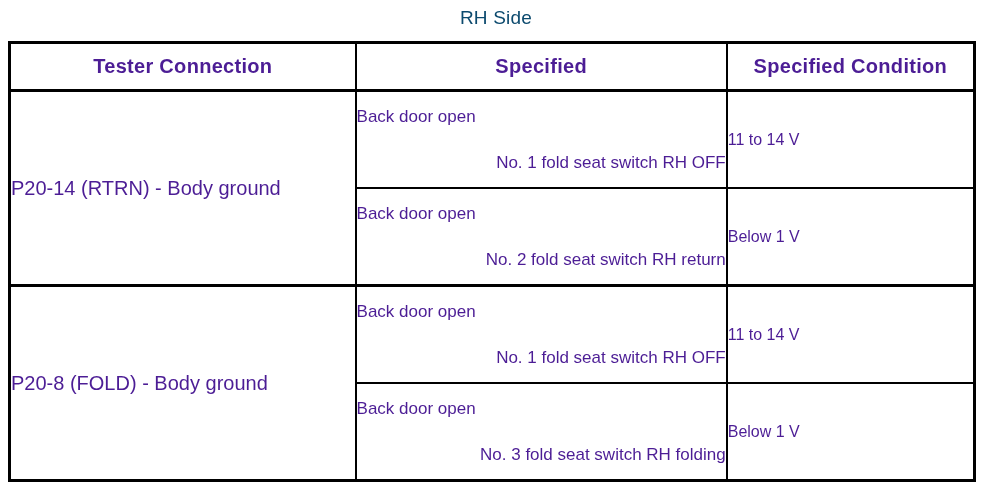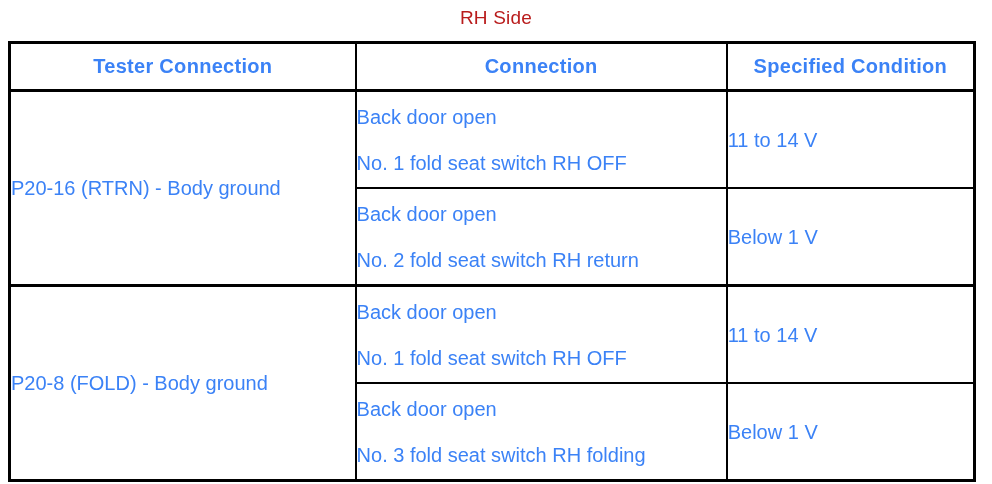--- a/index.html
+++ b/index.html
@@ -21,21 +21,21 @@
     height: 484px;
     box-sizing: border-box;
   }
 
   .page-title {
     text-align: center;
     font-size: 19px;
     line-height: 19px;
     padding-top: 8px;
     letter-spacing: 0.2px;
-    color: #b91c1c;
+    color: #0c4a6e;
   }
 
   .table-wrap {
     position: absolute;
     left: 8px;
     top: 41px;
     width: 968px;
     height: 434px;
   }
 
@@ -50,21 +50,21 @@
   table.spec-table col.c1 { width: 345px; }
   table.spec-table col.c2 { width: 370px; }
   table.spec-table col.c3 { width: 247px; }
 
   table.spec-table th,
   table.spec-table td {
     border: 2px solid #000;
     padding: 0;
     vertical-align: middle;
     font-weight: normal;
-    color: #3b82f6;
+    color: #4c1d95;
   }
 
   
   tr.header-row th {
     height: 45px;
     text-align: center;
     font-size: 20px;
     font-weight: bold;
     letter-spacing: 0.3px;
     border-bottom: 3px solid #000;
@@ -80,32 +80,32 @@
     text-align: left;
     font-size: 20px;
     padding-left: 9px;
     padding-right: 6px;
     line-height: 24px;
     white-space: nowrap;
   }
 
   td.condition-cell {
     text-align: left;
-    font-size: 20px;
+    font-size: 17px;
     padding: 8px 6px 8px 9px;
     line-height: 20px;
     height: 95px;
   }
 
   td.condition-cell .line1 { display: block; margin-bottom: 26px; white-space: nowrap; }
-  td.condition-cell .line2 { display: block; white-space: nowrap; }
+  td.condition-cell .line2 { display: block; white-space: nowrap; text-align: right; }
 
   td.spec-cell {
     text-align: left;
-    font-size: 20px;
+    font-size: 16px;
     padding-left: 10px;
     padding-right: 6px;
     line-height: 24px;
     white-space: nowrap;
   }
 </style>
 </head>
 <body>
 
 <div class="page">
@@ -115,28 +115,28 @@
   <div class="table-wrap">
     <table class="spec-table">
       <colgroup>
         <col class="c1">
         <col class="c2">
         <col class="c3">
       </colgroup>
       <thead>
         <tr class="header-row">
           <th>Tester Connection</th>
-          <th>Connection</th>
+          <th>Specified</th>
           <th>Specified Condition</th>
         </tr>
       </thead>
       <tbody>
 
         <tr>
-          <td class="tester-cell" rowspan="2">P20-16 (RTRN) - Body ground</td>
+          <td class="tester-cell" rowspan="2">P20-14 (RTRN) - Body ground</td>
           <td class="condition-cell">
             <span class="line1">Back door open</span>
             <span class="line2">No. 1 fold seat switch RH OFF</span>
           </td>
           <td class="spec-cell">11 to 14 V</td>
         </tr>
 
         <tr>
           <td class="condition-cell">
             <span class="line1">Back door open</span>

